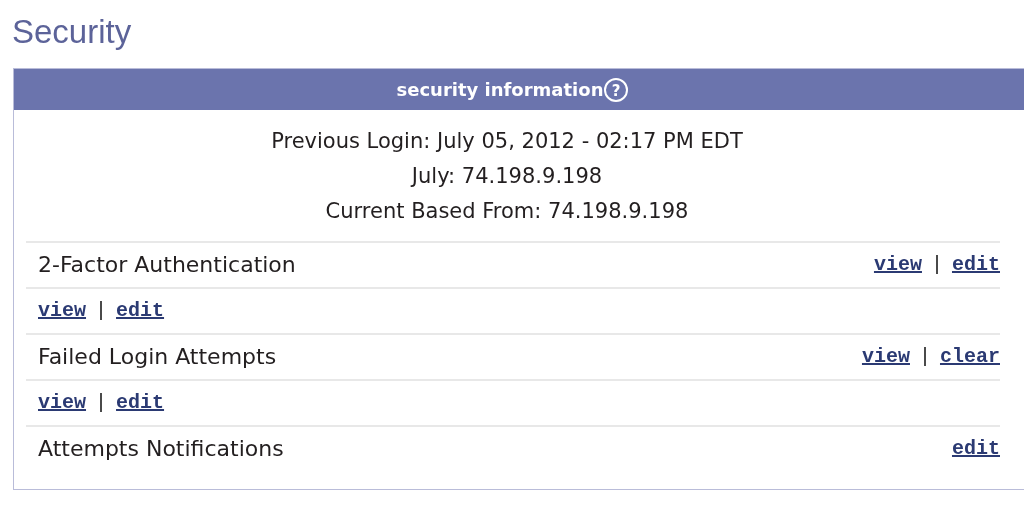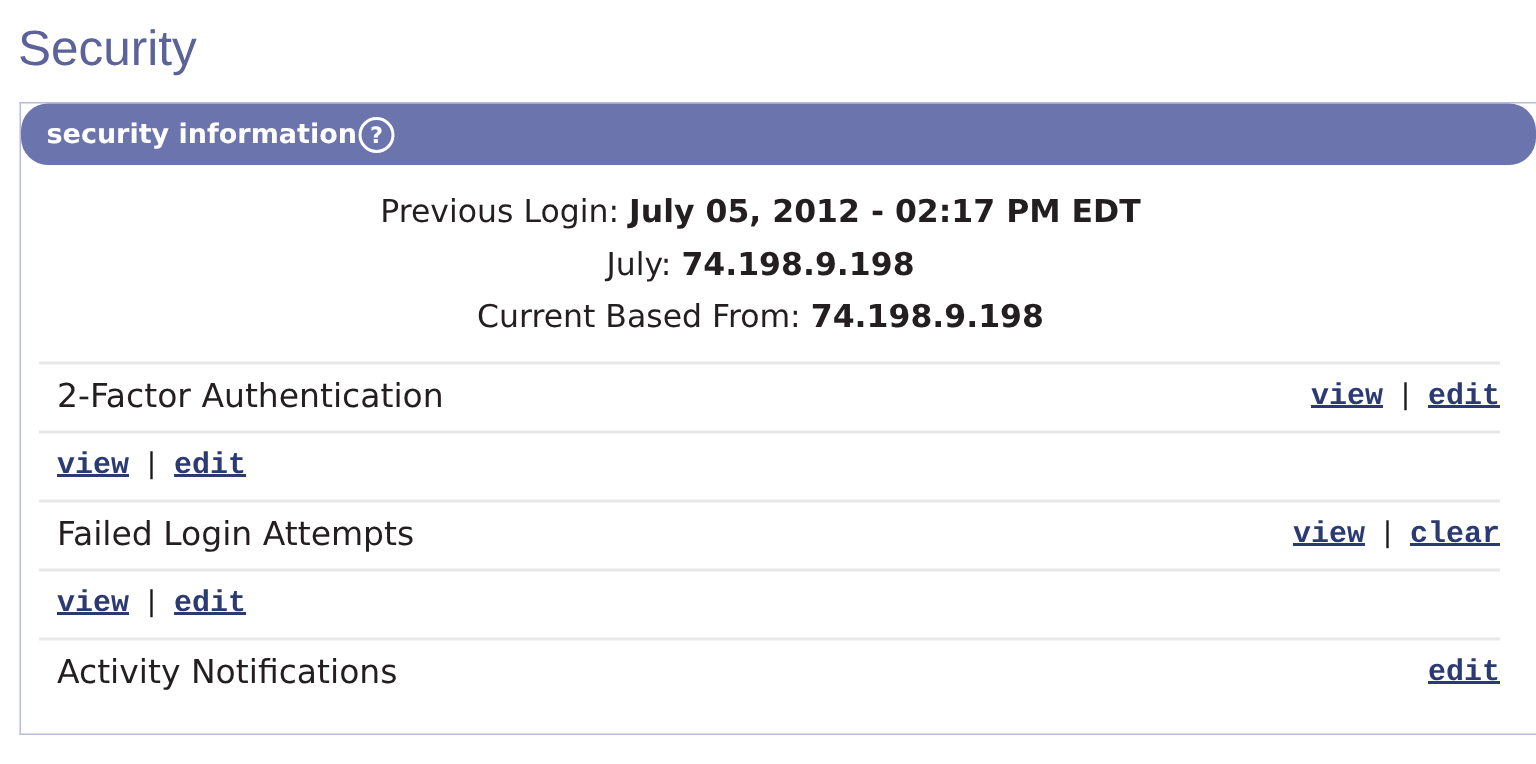--- a/index.html
+++ b/index.html
@@ -46,24 +46,23 @@
     border-right: none;
     background: #ffffff;
     box-sizing: border-box;
   }
 
   .panel-header {
     background: #6b74ad;
     height: 41px;
     display: flex;
     align-items: center;
-    justify-content: flex-start;
+    justify-content: center;
     padding: 0 12px 0 17px;
     box-sizing: border-box;
-    border-radius: 18px;
   }
 
   .panel-header-title {
     color: #ffffff;
     font-family: "DejaVu Sans", sans-serif;
     font-size: 18px;
     font-weight: bold;
     line-height: 20px;
     white-space: nowrap;
   }
@@ -87,21 +86,21 @@
     line-height: 35px;
     color: #231f20;
     white-space: nowrap;
     
     padding-right: 24px;
   }
   .login-label {
     font-weight: 400;
   }
   .login-value {
-    font-weight: bold;
+    font-weight: normal;
   }
 
   
   .rows {
     padding: 0 24px 0 0;
   }
   .row {
     position: relative;
     height: 46px;
     display: flex;
@@ -210,21 +209,21 @@
 
       <div class="row">
         <span class="row-actions">
           <a class="row-link">view</a>
           <span class="row-sep">|</span>
           <a class="row-link">edit</a>
         </span>
       </div>
 
       <div class="row">
-        <span class="row-label">Activity Notifications</span>
+        <span class="row-label">Attempts Notifications</span>
         <span class="row-actions">
           <a class="row-link">edit</a>
         </span>
       </div>
 
     </div>
 
     <div class="panel-footer-pad"></div>
 
   </div>

